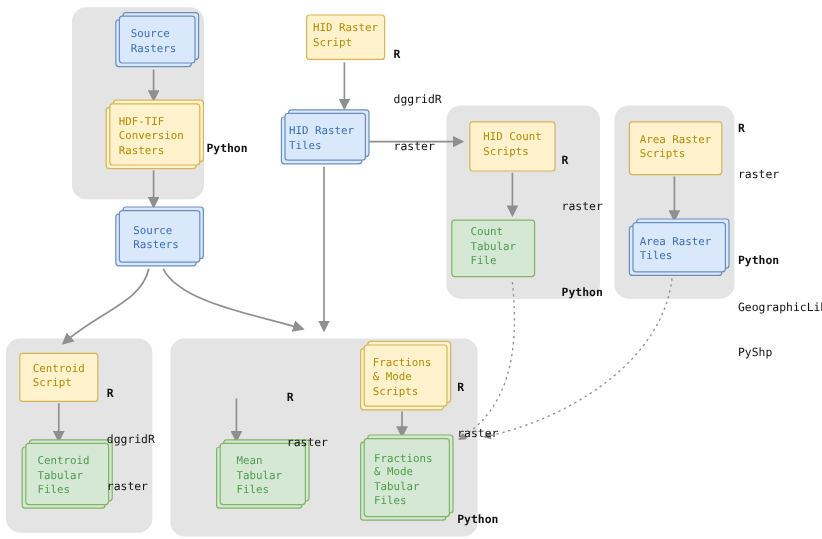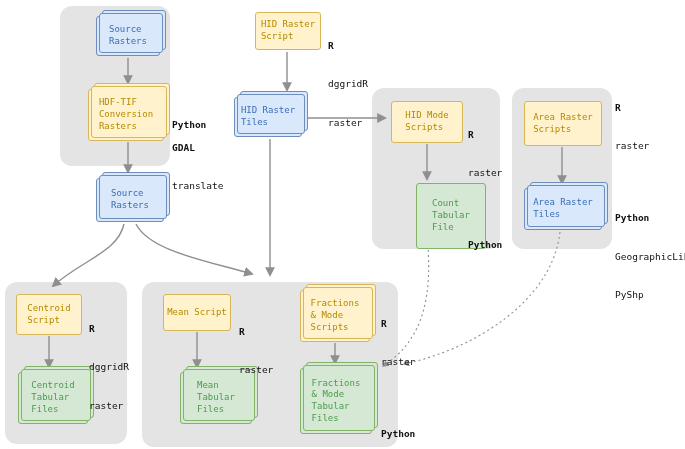--- a/index.html
+++ b/index.html
@@ -73,56 +73,51 @@
 Conversion
 Rasters</div>
   <div class="node blue stacked" style="left:96px;top:178px;width:68px;height:44px">Source
 Rasters</div>
 
   <div class="node yellow" style="left:255px;top:12px;width:66px;height:38px">HID Raster
 Script</div>
   <div class="node blue stacked" style="left:234px;top:97px;width:68px;height:40px">HID Raster
 Tiles</div>
 
-  <div class="node yellow" style="left:391px;top:101px;width:72px;height:42px">HID Mode
+  <div class="node yellow" style="left:391px;top:101px;width:72px;height:42px">HID Count
 Scripts</div>
-  <div class="node green" style="left:416px;top:183px;width:70px;height:66px">Count
+  <div class="node green" style="left:376px;top:183px;width:70px;height:48px">Count
 Tabular
 File</div>
 
   <div class="node yellow" style="left:524px;top:101px;width:78px;height:45px">Area Raster
 Scripts</div>
   <div class="node blue stacked" style="left:524px;top:188px;width:78px;height:42px">Area Raster
 Tiles</div>
 
   <div class="node yellow" style="left:16px;top:294px;width:66px;height:41px">Centroid
 Script</div>
   <div class="node green stacked" style="left:18px;top:372px;width:70px;height:52px">Centroid
 Tabular
 Files</div>
 
-  <div class="node yellow" style="left:163px;top:294px;width:68px;height:37px">Mean Script</div>
   <div class="node green stacked" style="left:180px;top:372px;width:72px;height:52px">Mean
 Tabular
 Files</div>
 
   <div class="node yellow stacked" style="left:300px;top:290px;width:70px;height:52px">Fractions
 &amp; Mode
 Scripts</div>
   <div class="node green stacked" style="left:300px;top:368px;width:72px;height:66px">Fractions
 &amp; Mode
 Tabular
 Files</div>
 
   <div class="ann" style="left:172px;top:93px">
     <div class="b">Python</div>
-  </div>
-  <div class="ann" style="left:172px;top:116px">
-    <div class="b">GDAL</div>
-    <div>translate</div>
   </div>
 
   <div class="ann" style="left:328px;top:14px">
     <div class="b">R</div>
     <div>dggridR</div>
     <div>raster</div>
   </div>
 
   <div class="ann" style="left:468px;top:103px">
     <div class="b">R</div>

